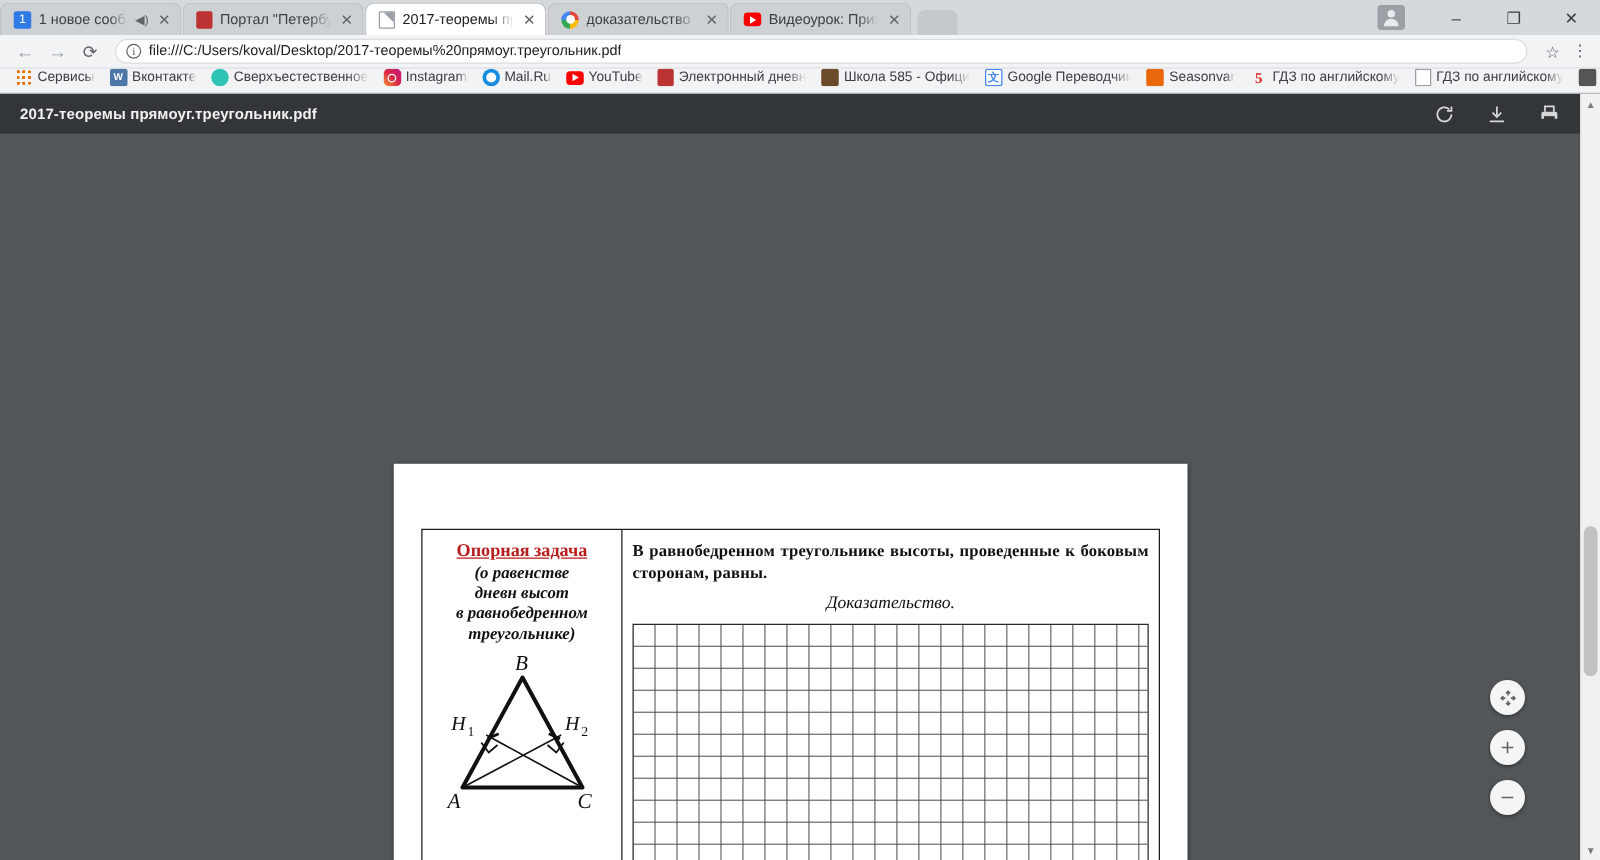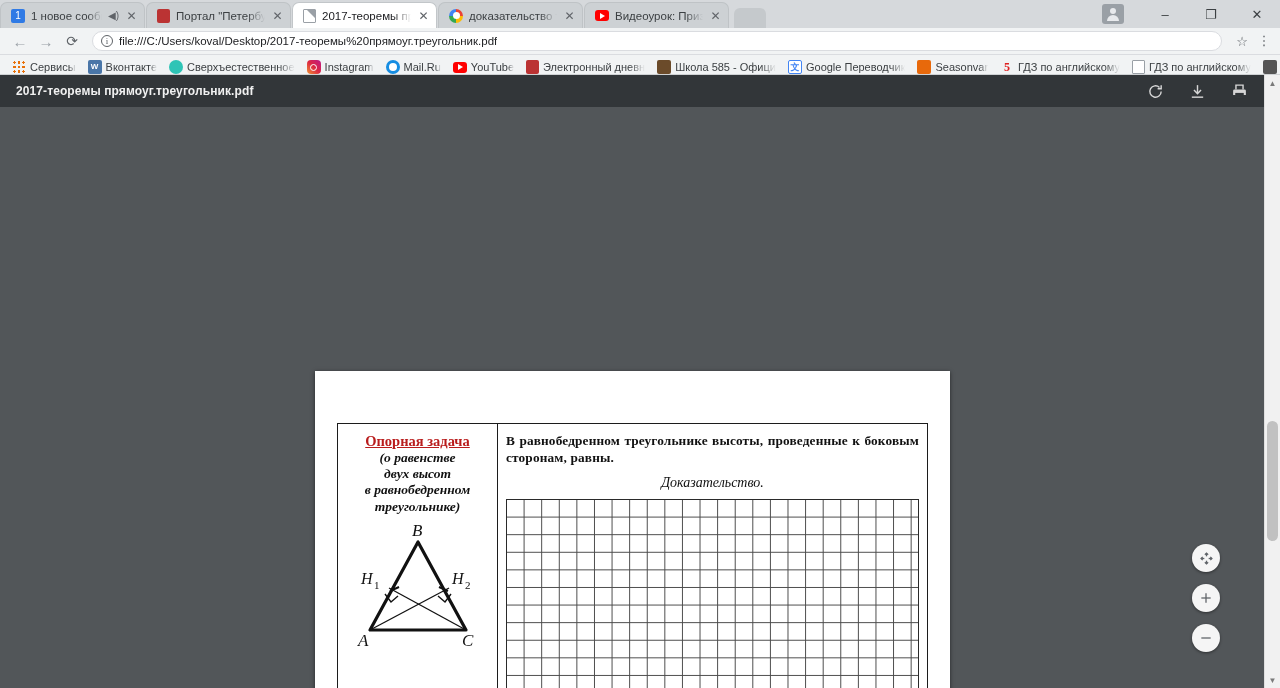--- a/index.html
+++ b/index.html
@@ -157,21 +157,21 @@
   .omni-url {
     font-size: 11.5px; color: #202124; white-space: nowrap; overflow: hidden;
     font-family: Liberation Sans, sans-serif;
   }
   .tb-right { display: flex; align-items: center; gap: 2px; }
   .star-icon { color: #5f6368; font-size: 13px; }
   .kebab { color: #5f6368; font-size: 13px; letter-spacing: 0; line-height: 8px; width:16px; text-align:center;}
 
   
   .bookmarks {
-    height: 20px; background: #f1f3f4; display: flex; align-items: flex-end;
+    height: 20px; background: #f1f3f4; display: flex; align-items: flex-start;
     padding: 0 6px; gap: 0; overflow: hidden; flex: none;
     border-bottom: 1px solid #cfd2d4;
   }
   .bm {
     display: flex; align-items: center; gap: 4px; padding: 0 6px;
     font-size: 11px; color: #3c4043; white-space: nowrap; flex: none;
     max-width: 160px; overflow: hidden;
   }
   .bm .bm-label {
     overflow: hidden; white-space: nowrap;
@@ -444,21 +444,21 @@
 
       <div class="pdf-canvas">
 
 
         <div class="page page-b">
           <div class="sheet sheet-b">
 
             <div class="col-left">
               <div class="opornaya">Опорная задача</div>
               <div class="opornaya-sub">(о равенстве</div>
-              <div class="opornaya-sub">двух высот</div>
+              <div class="opornaya-sub">дневн высот</div>
               <div class="opornaya-sub">в равнобедренном</div>
               <div class="opornaya-sub">треугольнике)</div>
 
               <div class="triangle-fig">
                 <svg width="140" height="125" viewBox="0 0 140 125">
 
                   <polygon points="70,20 22,108 118,108" fill="none" stroke="#111" stroke-width="3.2" stroke-linejoin="round"></polygon>
 
                   <line x1="22" y1="108" x2="101" y2="66" stroke="#111" stroke-width="1.3"></line>
                   <line x1="118" y1="108" x2="41" y2="66" stroke="#111" stroke-width="1.3"></line>

